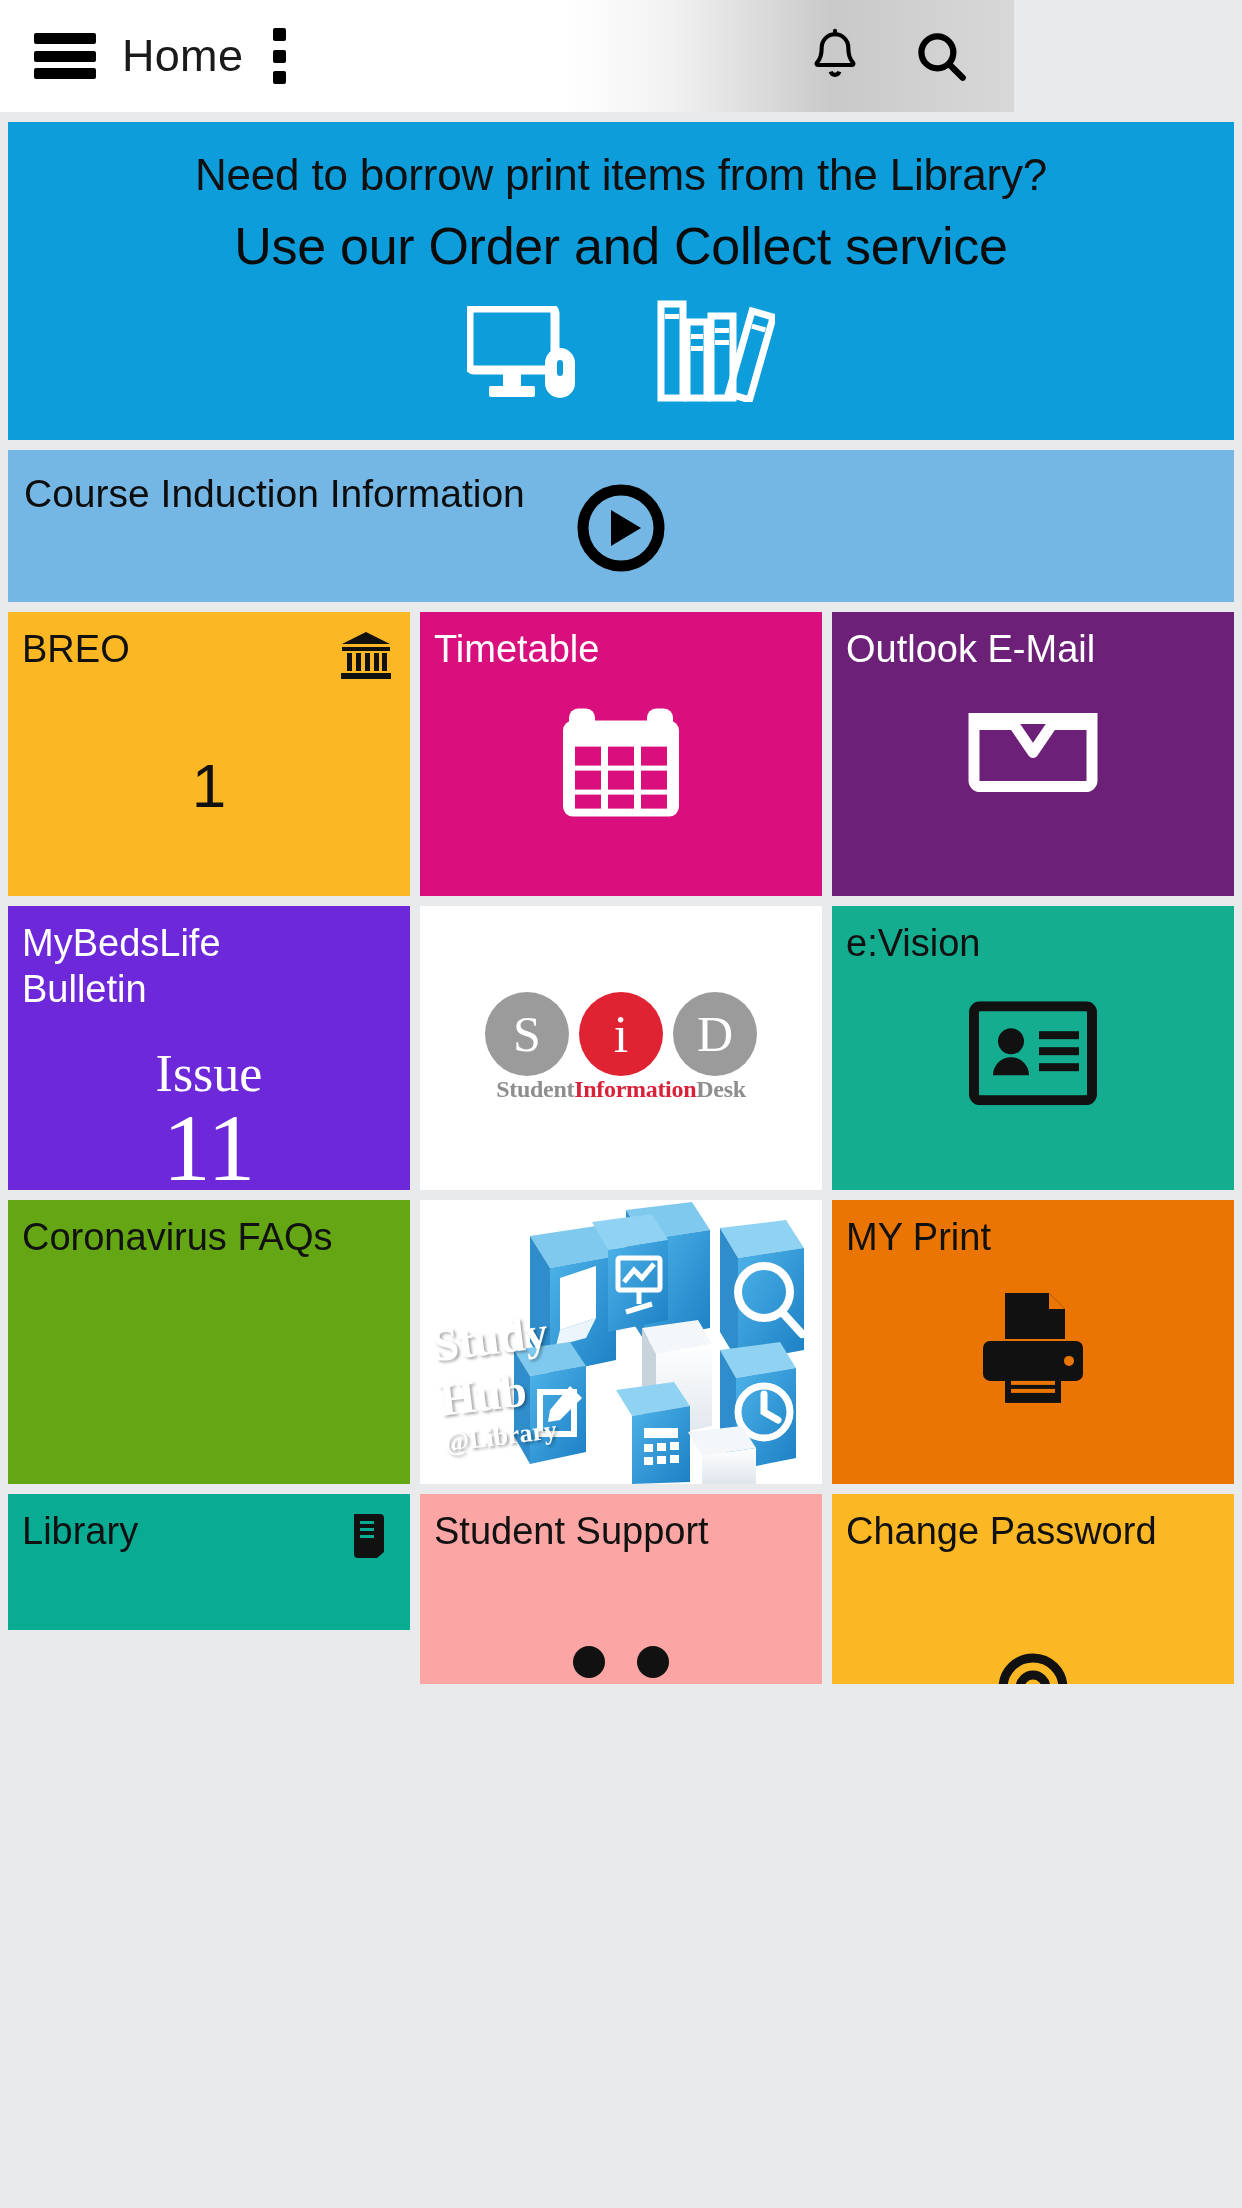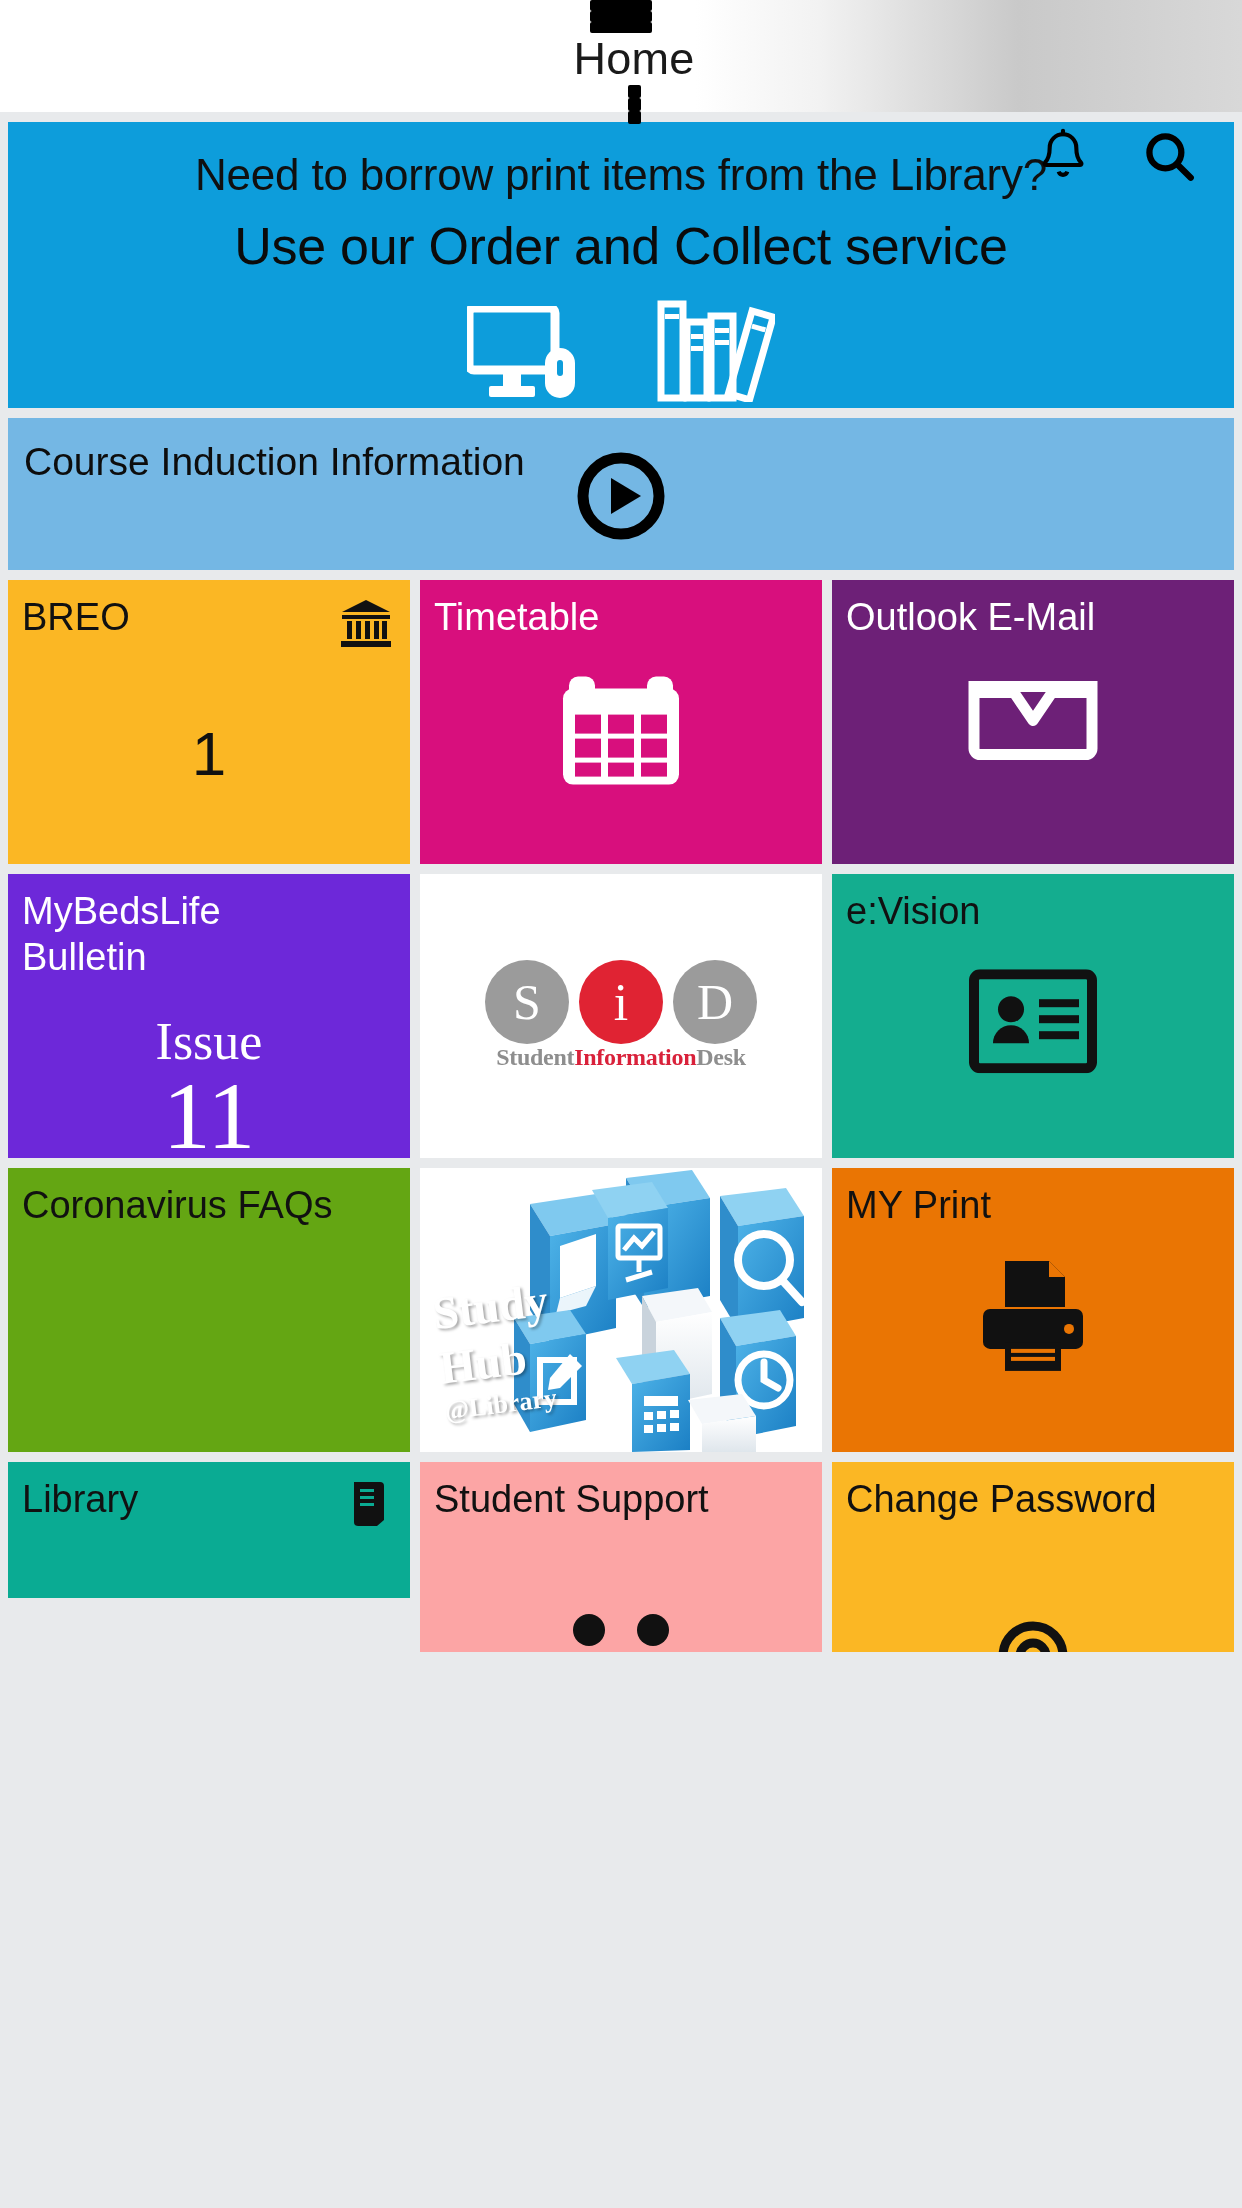--- a/index.html
+++ b/index.html
@@ -5,46 +5,45 @@
   * { box-sizing: border-box; margin: 0; padding: 0; }
   html, body {
     width: 1242px; height: 2208px;
     font-family: "Liberation Sans", sans-serif;
     background: #e8eaec;
     overflow: hidden;
   }
 
   
   .appbar {
-    height: 112px; width: 1242px;
+    height: 112px; width: 1014px;
     background: linear-gradient(to right, #ffffff 0%, #ffffff 56%, #f2f2f2 66%, #c9c9c9 82%, #d8d8d8 100%);
     display: flex; align-items: center;
-    padding: 0 34px;
+    padding: 12px 34px;
     position: relative;
-    flex-direction: column;
   }
   .hamburger { width: 62px; height: 46px; display:flex; flex-direction:column; justify-content:space-between; cursor:pointer; }
   .hamburger span { display:block; height:11px; background:#000; border-radius:2px; }
   .appbar-title {
     font-size: 45px; color: #1a1a1a; margin-left: 26px; letter-spacing: .3px;
     font-weight: 400;
   }
   .kebab { margin-left: 26px; width: 20px; height: 56px; display:flex; flex-direction:column; justify-content:space-between; align-items:center; cursor:pointer;}
   .kebab i { display:block; width:13px; height:13px; background:#000; border-radius:2px;}
   .appbar-right { margin-left:auto; display:flex; align-items:center; gap: 48px; padding-right: 10px;}
   .icon-btn { cursor:pointer; display:flex; align-items:center; justify-content:center;}
 
   
   .page { padding: 0 8px; }
   .gap { height: 10px; }
 
   
   .banner {
     background: #0d9ddb; width: 1226px; margin: 0 auto;
-    height: 286px; display:flex; flex-direction:column; align-items:center; justify-content:flex-start;
+    height: 318px; display:flex; flex-direction:column; align-items:center; justify-content:flex-start;
     padding-top: 28px; cursor: pointer;
   }
   .banner-l1 { font-size: 44px; color:#101010; font-weight:400; letter-spacing:-.2px; }
   .banner-l2 { font-size: 52px; color:#0b0b0b; font-weight:400; margin-top: 16px; letter-spacing:-.3px;}
   .banner-icons { display:flex; gap: 72px; margin-top: 22px; align-items:flex-end; }
 
   
   .course-strip {
     background:#74b7e4; width:1226px; margin: 0 auto; height: 152px;
     position:relative; cursor:pointer;

